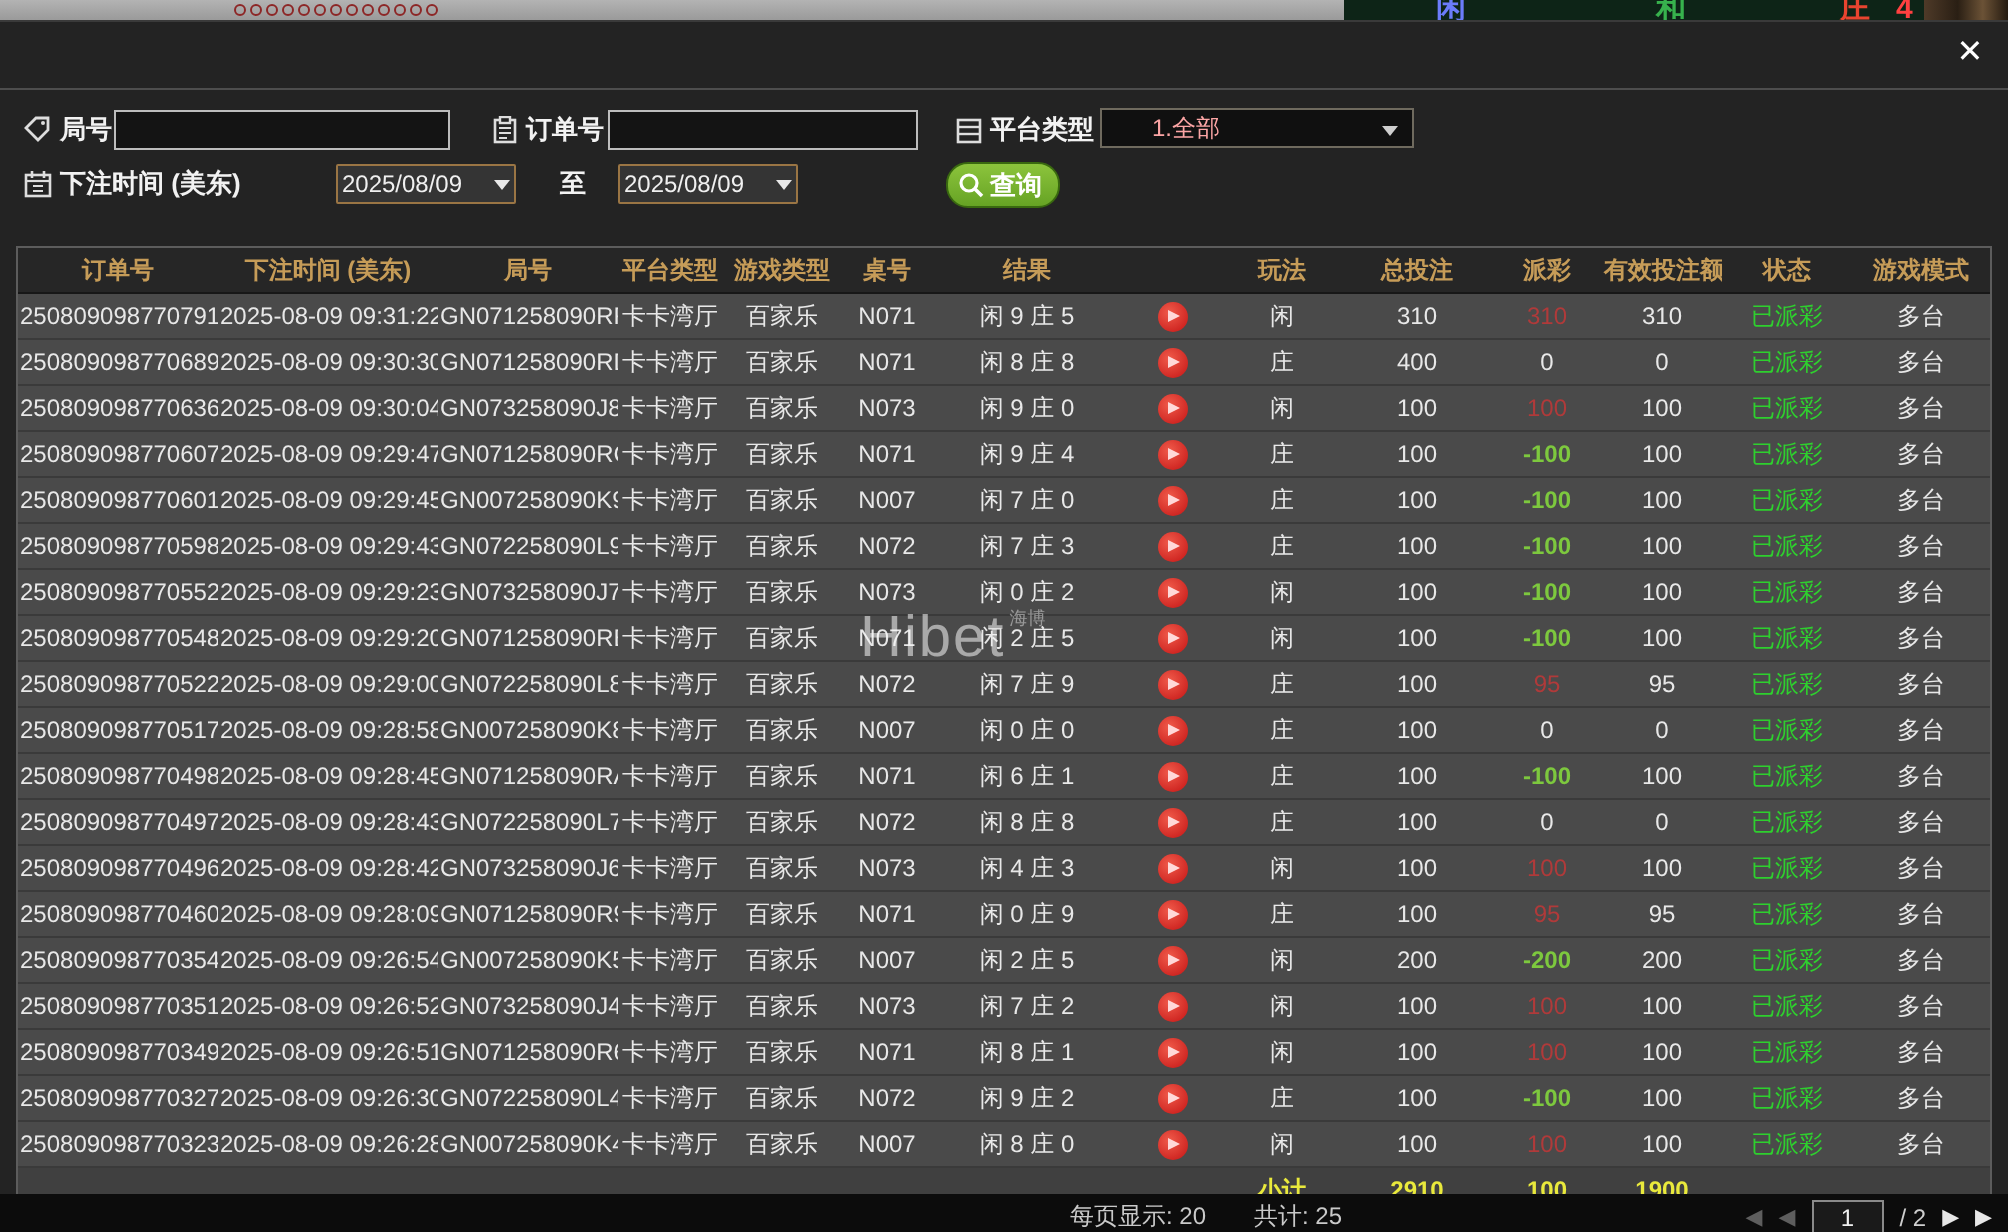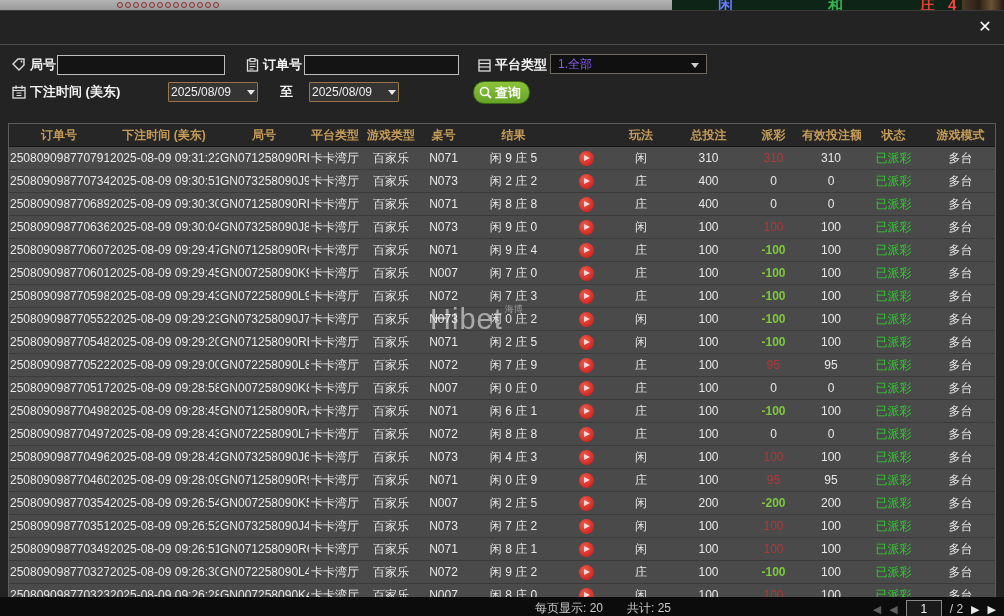--- a/index.html
+++ b/index.html
@@ -19,21 +19,21 @@
     background:linear-gradient(90deg,#4e3a28,#2a1f14 40%,#6b5236 70%,#241a10);}
   
   .dialog{position:absolute;left:0;top:10px;width:1004px;height:606px;background:#232323;border-top:1px solid #3a3a3a;box-sizing:border-box;}
   .dialog-header{position:relative;height:33px;border-bottom:1px solid #4d4d4d;}
   .close-btn{position:absolute;right:10px;top:7px;width:18px;height:18px;color:#fff;font-size:16px;line-height:18px;text-align:center;cursor:pointer;}
   
   .filters{position:relative;height:69px;}
   .f-item{position:absolute;display:flex;align-items:center;color:#f2f2f2;font-size:13px;font-weight:bold;white-space:nowrap;}
   .f-icon{display:inline-block;margin-right:4px;line-height:0;}
   .txt-input{position:absolute;height:18px;background:#141414;border:1px solid #bdbdbd;color:#eee;font-size:12px;padding:0 4px;box-sizing:content-box;outline:none;}
-  .sel{position:absolute;height:20px;background:#101010;border:1px solid #6f6a5e;color:#8b5cf6;font-size:12px;display:flex;align-items:center;padding-left:7px;box-sizing:border-box;cursor:pointer;}
+  .sel{position:absolute;height:20px;background:#101010;border:1px solid #6f6a5e;color:#fca5a5;font-size:12px;display:flex;align-items:center;padding-left:25px;box-sizing:border-box;cursor:pointer;}
   .sel .arr{position:absolute;right:7px;top:8px;width:0;height:0;border-left:4px solid transparent;border-right:4px solid transparent;border-top:5px solid #cfcfcf;}
   .date-btn{position:absolute;height:20px;width:90px;background:#343434;border:1px solid #9a7544;color:#f0f0f0;font-size:12px;display:flex;align-items:center;justify-content:center;gap:16px;box-sizing:border-box;cursor:pointer;border-radius:1px;}
   .date-btn .arr{width:0;height:0;border-left:4px solid transparent;border-right:4px solid transparent;border-top:5px solid #e8e8e8;}
   .search-btn{position:absolute;height:21px;padding:0 8px 0 5px;background:linear-gradient(#8cc43c,#66a324);border:1px solid #39690f;color:#fff;font-size:13px;font-weight:bold;display:flex;align-items:center;gap:3px;cursor:pointer;border-radius:2px;}
   
   .table-wrap{position:absolute;left:8px;top:112px;width:988px;box-sizing:border-box;border:1px solid #5c5c5c;background:#2a2a2a;}
   table{width:100%;border-collapse:collapse;table-layout:fixed;font-size:12px;}
   th{height:20px;background:#262626;color:#c69c58;font-weight:bold;border-bottom:1px solid #171717;white-space:nowrap;overflow:hidden;font-size:12px;}
   td{height:20px;background:#4a4a4a;color:#e8e8e8;text-align:center;border-bottom:1px solid #3a3a3a;white-space:nowrap;overflow:hidden;}
   td.pos{color:#b03a3a;}
@@ -217,38 +217,20 @@
                 <span class="tri"></span>
               </span></td>
             <td>闲</td>
             <td>310</td>
             <td class="pos">310</td>
             <td>310</td>
             <td class="status">已派彩</td>
             <td>多台</td>
           </tr>
           <tr>
-            <td>250809098770734</td>
-            <td>2025-08-09 09:30:51</td>
-            <td>GN073258090J9</td>
-            <td>卡卡湾厅</td>
-            <td>百家乐</td>
-            <td>N073</td>
-            <td>闲 2 庄 2</td>
-            <td><span class="play-btn">
-                <span class="tri"></span>
-              </span></td>
-            <td>庄</td>
-            <td>400</td>
-            <td class="zero">0</td>
-            <td>0</td>
-            <td class="status">已派彩</td>
-            <td>多台</td>
-          </tr>
-          <tr>
             <td>250809098770689</td>
             <td>2025-08-09 09:30:30</td>
             <td>GN071258090RD</td>
             <td>卡卡湾厅</td>
             <td>百家乐</td>
             <td>N071</td>
             <td>闲 8 庄 8</td>
             <td><span class="play-btn">
                 <span class="tri"></span>
               </span></td>

